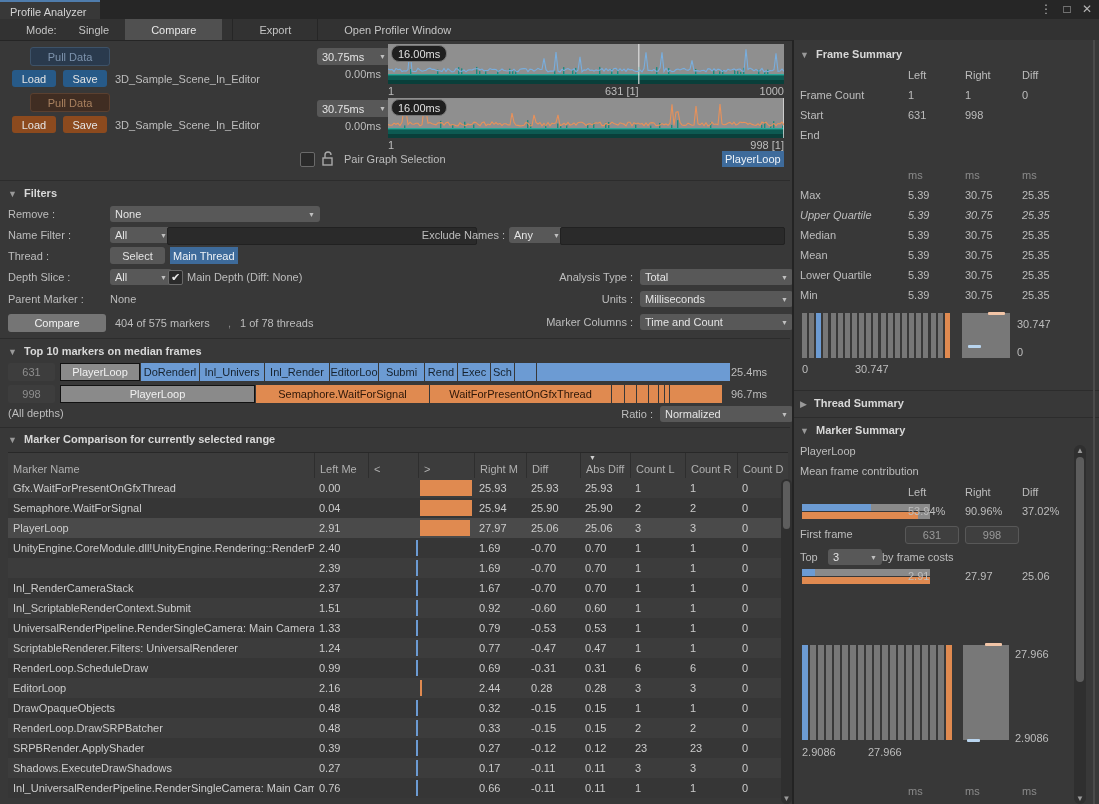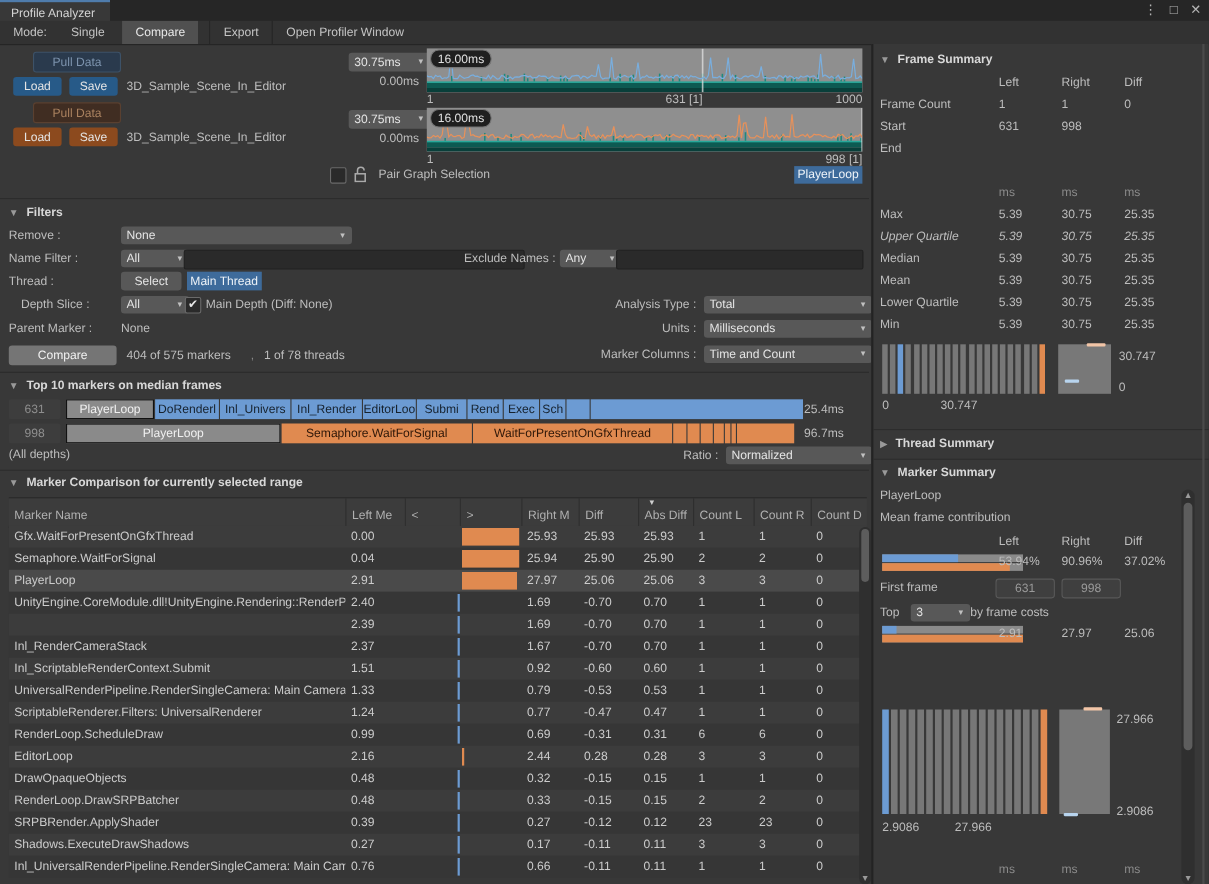--- a/index.html
+++ b/index.html
@@ -10,21 +10,21 @@
   .lbl{color:#bdbdbd;}
   .dim{color:#8a8a8a;}
   .bold{font-weight:bold;color:#d8d8d8;}
   
   .titlebar{left:0;top:0;width:1099px;height:19px;background:#262626;}
   .tab{left:0;top:0;height:19px;padding:0 14px 0 10px;background:#383838;border-top:2px solid #4f7cac;
        display:flex;align-items:center;color:#d4d4d4;}
   .winctl{top:1px;width:18px;height:16px;display:flex;align-items:center;justify-content:center;color:#b4b4b4;font-size:12px;cursor:pointer;}
   
   .toolbar{left:0;top:19px;width:1099px;height:21px;background:#323232;border-bottom:1px solid #252525;display:flex;align-items:center;}
-  .tbtn{height:21px;display:flex;align-items:center;padding:0 12px;color:#c4c4c4;}
+  .tbtn{height:21px;display:flex;align-items:center;padding:0 26px;color:#c4c4c4;}
   .tbtn.active{background:#505050;color:#e8e8e8;}
   .tsep{width:1px;height:21px;background:#262626;}
   
   .btn{display:flex;align-items:center;justify-content:center;background:#585858;border-radius:3px;color:#e4e4e4;cursor:pointer;}
   .dd{display:flex;align-items:center;background:#585858;border-radius:3px;color:#e4e4e4;padding:0 5px;cursor:pointer;}
   .dd .cap{flex:1;overflow:hidden;white-space:nowrap;}
   .dd .arrow{font-size:7px;color:#c0c0c0;margin-left:4px;}
   .input{background:#2a2a2a;border:1px solid #212121;border-radius:2px;height:16px;}
   .hl{background:#3e6b9b;color:#eef3f8;padding:0 3px;}
   .checkbox{width:13px;height:13px;background:#2a2a2a;border:1px solid #6a6a6a;border-radius:2px;
@@ -222,21 +222,21 @@
   <div class="abs dd" style="left:509px;top:227px;width:46px;height:16px;">
     <span class="cap">Any</span>
       <span class="arrow">▼</span>
   </div>
   <div class="abs input" style="left:560px;top:227px;width:223px;"></div>
 
   <div class="abs lbl" style="left:8px;top:250px;">Thread :</div>
   <div class="abs btn" style="left:110px;top:247px;width:55px;height:17px;">Select</div>
   <div class="abs hl" style="left:170px;top:247px;height:17px;display:flex;align-items:center;">Main Thread</div>
 
-  <div class="abs lbl" style="left:19px;top:271px;">Depth Slice :</div>
+  <div class="abs lbl" style="left:8px;top:271px;">Depth Slice :</div>
   <div class="abs dd" style="left:110px;top:269px;width:52px;height:16px;">
     <span class="cap">All</span>
       <span class="arrow">▼</span>
   </div>
   <div class="abs checkbox" style="left:168px;top:270px;">
     <span>✔</span>
   </div>
   <div class="abs lbl" style="left:187px;top:271px;">Main Depth (Diff: None)</div>
   <div class="abs lbl" style="left:480px;top:271px;width:153px;text-align:right;">Analysis Type :</div>
   <div class="abs dd" style="left:640px;top:269px;width:143px;height:16px;">

